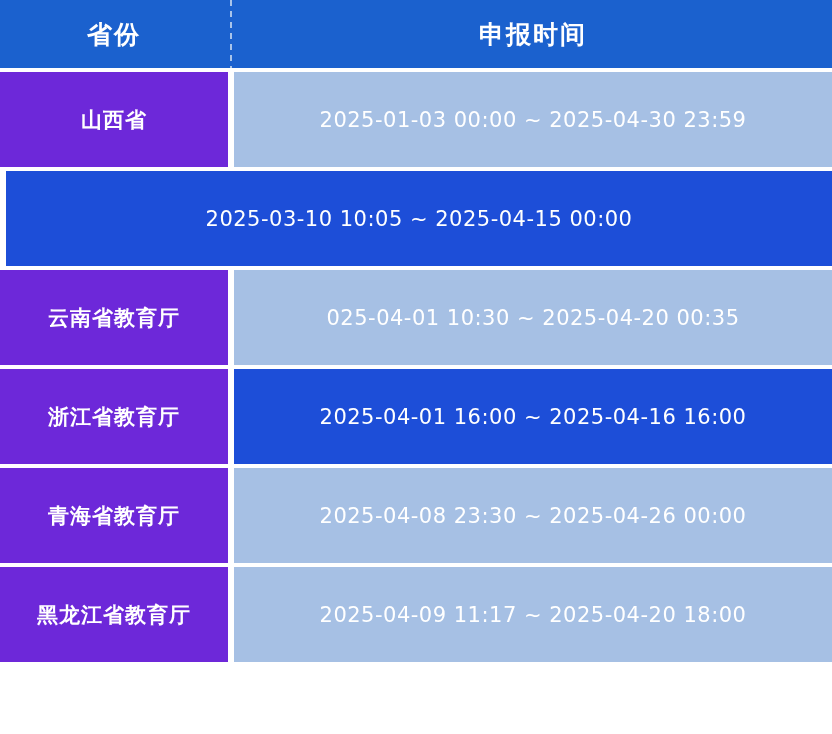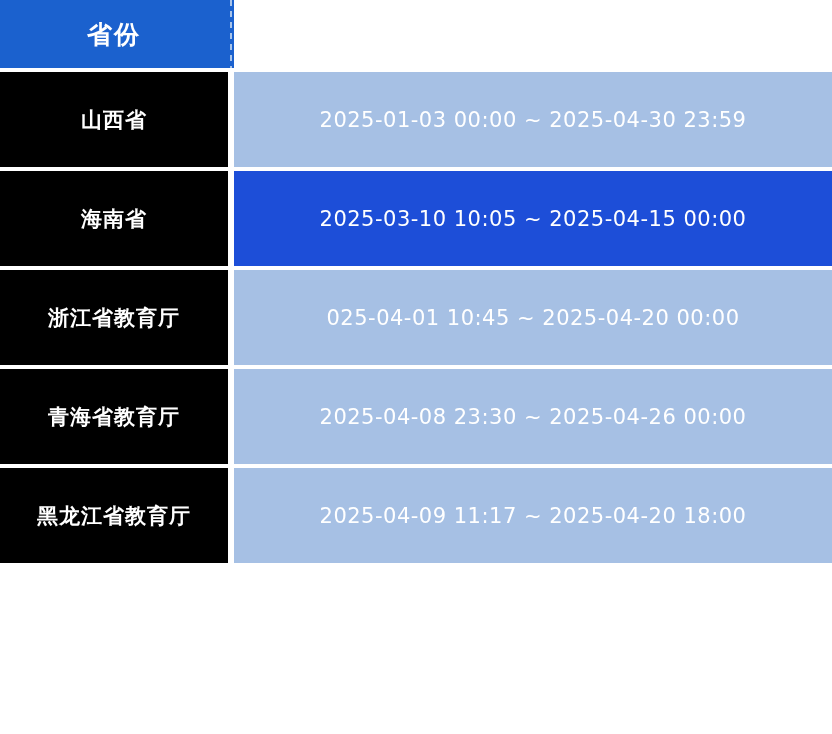--- a/index.html
+++ b/index.html
@@ -89,21 +89,21 @@
   .cell {
     display: flex;
     align-items: center;
     justify-content: center;
     box-sizing: border-box;
     color: #ffffff;
   }
   .cell-province {
     width: 228px;
     flex: 0 0 228px;
-    background: #000000;
+    background: #6d28d9;
     font-size: 21px;
     font-weight: bold;
     letter-spacing: 1px;
     text-align: center;
   }
   .cell-spacer {
     width: 6px;
     flex: 0 0 6px;
     background: #ffffff;
   }
@@ -120,37 +120,42 @@
 </head>
 <body>
 
 <div class="table-wrap">
 
   <div class="thead">
     <div class="th th-province">省份</div>
     <div class="th th-gap">
       <span class="th-divider"></span>
     </div>
+    <div class="th th-time">申报时间</div>
   </div>
 
   <div class="tbody" id="tbody">
       <div class="row">
         <div class="cell cell-province">山西省</div>
         <div class="cell cell-spacer"></div>
         <div class="cell cell-time shade-a">2025-01-03 00:00 ~ 2025-04-30 23:59</div>
       </div>
       <div class="row">
-        <div class="cell cell-province">海南省</div>
         <div class="cell cell-spacer"></div>
         <div class="cell cell-time shade-b">2025-03-10 10:05 ~ 2025-04-15 00:00</div>
       </div>
       <div class="row">
+        <div class="cell cell-province">云南省教育厅</div>
+        <div class="cell cell-spacer"></div>
+        <div class="cell cell-time shade-a">025-04-01 10:30 ~ 2025-04-20 00:35</div>
+      </div>
+      <div class="row">
         <div class="cell cell-province">浙江省教育厅</div>
         <div class="cell cell-spacer"></div>
-        <div class="cell cell-time shade-a">025-04-01 10:45 ~ 2025-04-20 00:00</div>
+        <div class="cell cell-time shade-b">2025-04-01 16:00 ~ 2025-04-16 16:00</div>
       </div>
       <div class="row">
         <div class="cell cell-province">青海省教育厅</div>
         <div class="cell cell-spacer"></div>
         <div class="cell cell-time shade-a">2025-04-08 23:30 ~ 2025-04-26 00:00</div>
       </div>
       <div class="row">
         <div class="cell cell-province">黑龙江省教育厅</div>
         <div class="cell cell-spacer"></div>
         <div class="cell cell-time shade-a">2025-04-09 11:17 ~ 2025-04-20 18:00</div>

